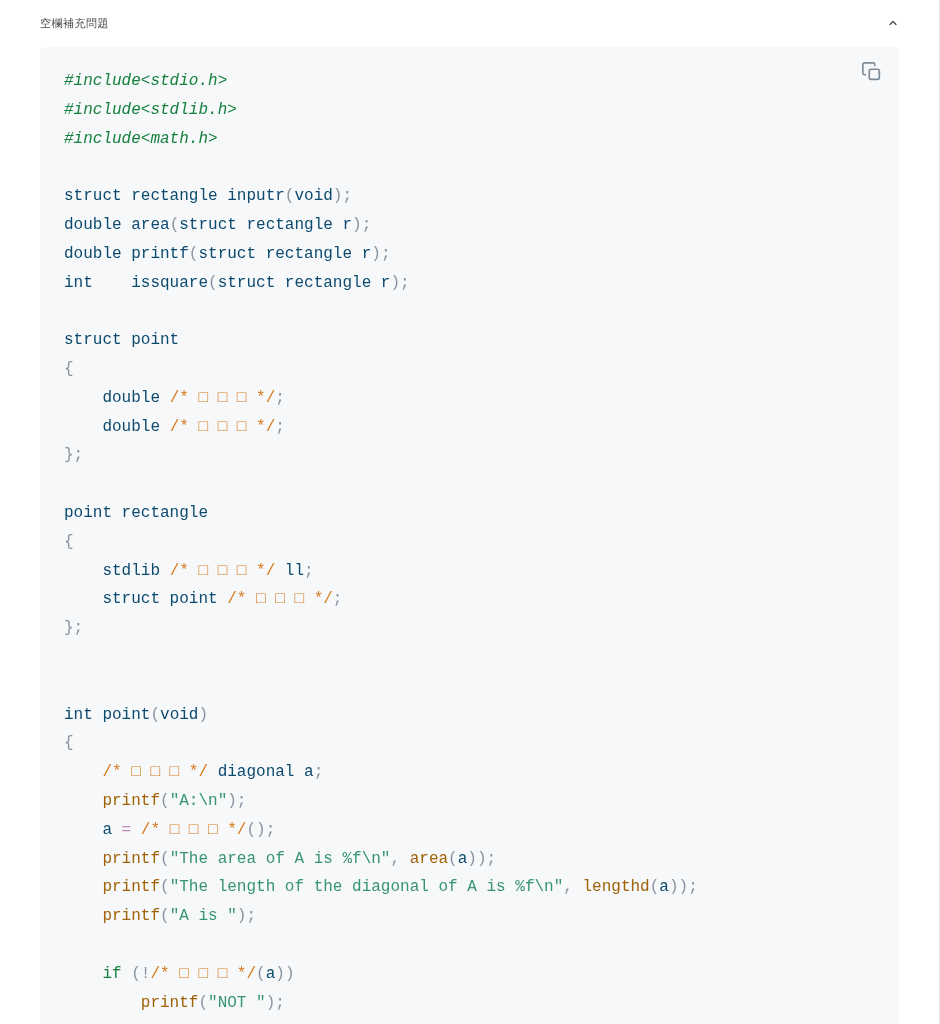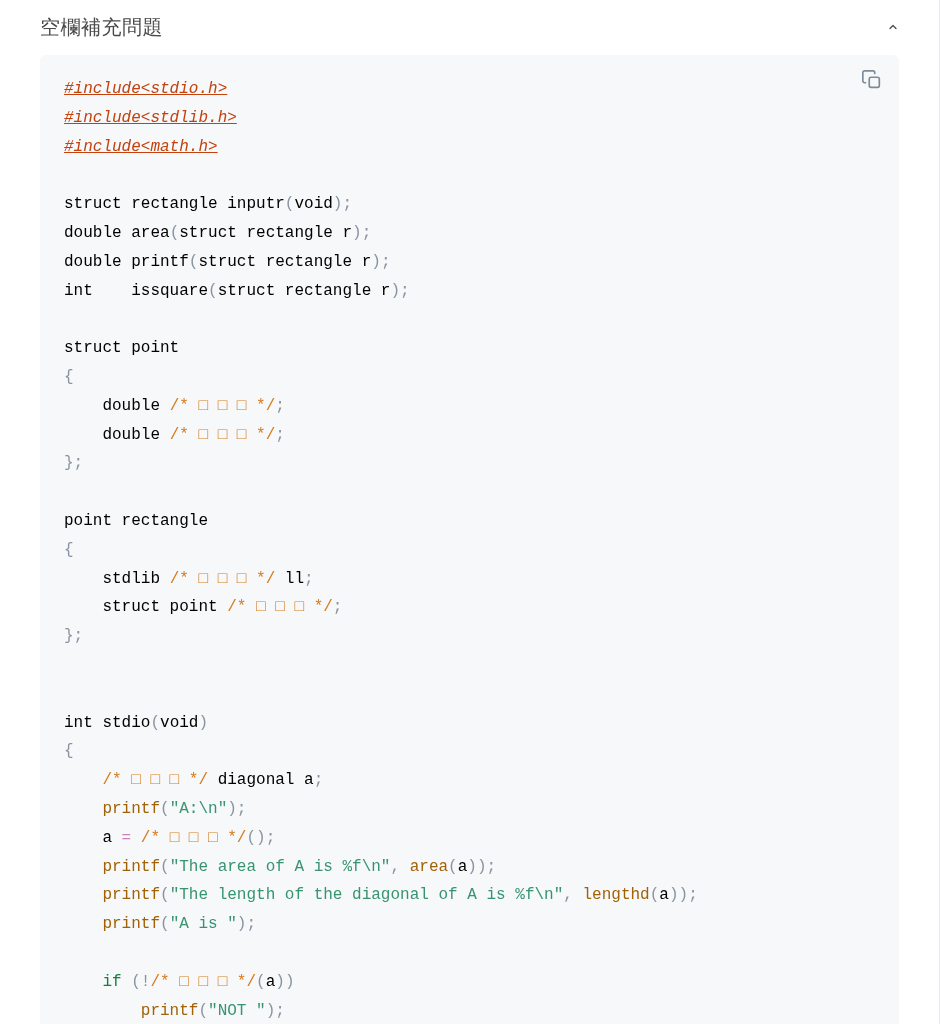--- a/index.html
+++ b/index.html
@@ -10,21 +10,21 @@
     color: #37474f;
   }
   .card-border { border-right: 1px solid #e8eaed; min-height: 1024px; }
   .header {
     display: flex;
     justify-content: space-between;
     align-items: center;
     padding: 14px 40px 14px 40px;
   }
   .header-title {
-    font-size: 20px;
+    font-size: 11px;
     color: #4a4a4a;
     font-weight: 400;
     letter-spacing: 0.5px;
   }
   .chevron {
     width: 12px;
     height: 12px;
     color: #4a4a4a;
   }
   .code-block {
@@ -42,22 +42,22 @@
   }
   .copy-btn {
     position: absolute;
     top: 14px;
     right: 16px;
     width: 22px;
     height: 22px;
     color: #7d8a97;
     cursor: pointer;
   }
-  .inc { color: #c2410c; font-style: italic; text-decoration: underline; }
-  .kw { color: #000000; }
+  .inc { color: #15803d; font-style: italic; }
+  .kw { color: #0c4a6e; }
   .op { color: #c586c0; }
   .cm { color: #d67b1e; font-style: normal; }
   .str { color: #37946e; }
   .fn { color: #a16207; }
   .paren { color: #8a94a0; }
   .if { color: #15803d; }
 </style>
 </head>
 <body>
 
@@ -89,21 +89,21 @@
 <span>    </span><span class="kw">double </span><span class="cm">/* □ □ □ */</span><span class="paren">;</span>
 <span class="paren">};</span>
 
 <span class="kw">point rectangle</span>
 <span class="paren">{</span>
 <span>    </span><span class="kw">stdlib </span><span class="cm">/* □ □ □ */</span><span class="kw"> ll</span><span class="paren">;</span>
 <span>    </span><span class="kw">struct point </span><span class="cm">/* □ □ □ */</span><span class="paren">;</span>
 <span class="paren">};</span>
 
 
-<span class="kw">int stdio</span><span class="paren">(</span><span class="kw">void</span><span class="paren">)</span>
+<span class="kw">int point</span><span class="paren">(</span><span class="kw">void</span><span class="paren">)</span>
 <span class="paren">{</span>
 <span>    </span><span class="cm">/* □ □ □ */</span><span class="kw"> diagonal a</span><span class="paren">;</span>
 <span>    </span><span class="fn">printf</span><span class="paren">(</span><span class="str">"A:\n"</span><span class="paren">)</span><span class="paren">;</span>
 <span>    </span><span class="kw">a </span><span class="op">=</span> <span class="cm">/* □ □ □ */</span><span class="paren">();</span>
 <span>    </span><span class="fn">printf</span><span class="paren">(</span><span class="str">"The area of A is %f\n"</span><span class="paren">, </span><span class="fn">area</span><span class="paren">(</span><span class="kw">a</span><span class="paren">)</span><span class="paren">)</span><span class="paren">;</span>
 <span>    </span><span class="fn">printf</span><span class="paren">(</span><span class="str">"The length of the diagonal of A is %f\n"</span><span class="paren">, </span><span class="fn">lengthd</span><span class="paren">(</span><span class="kw">a</span><span class="paren">)</span><span class="paren">)</span><span class="paren">;</span>
 <span>    </span><span class="fn">printf</span><span class="paren">(</span><span class="str">"A is "</span><span class="paren">)</span><span class="paren">;</span>
 
 <span>    </span><span class="if">if</span><span class="paren"> (!</span><span class="cm">/* □ □ □ */</span><span class="paren">(</span><span class="kw">a</span><span class="paren">)</span><span class="paren">)</span>
 <span>        </span><span class="fn">printf</span><span class="paren">(</span><span class="str">"NOT "</span><span class="paren">)</span><span class="paren">;</span></div>

